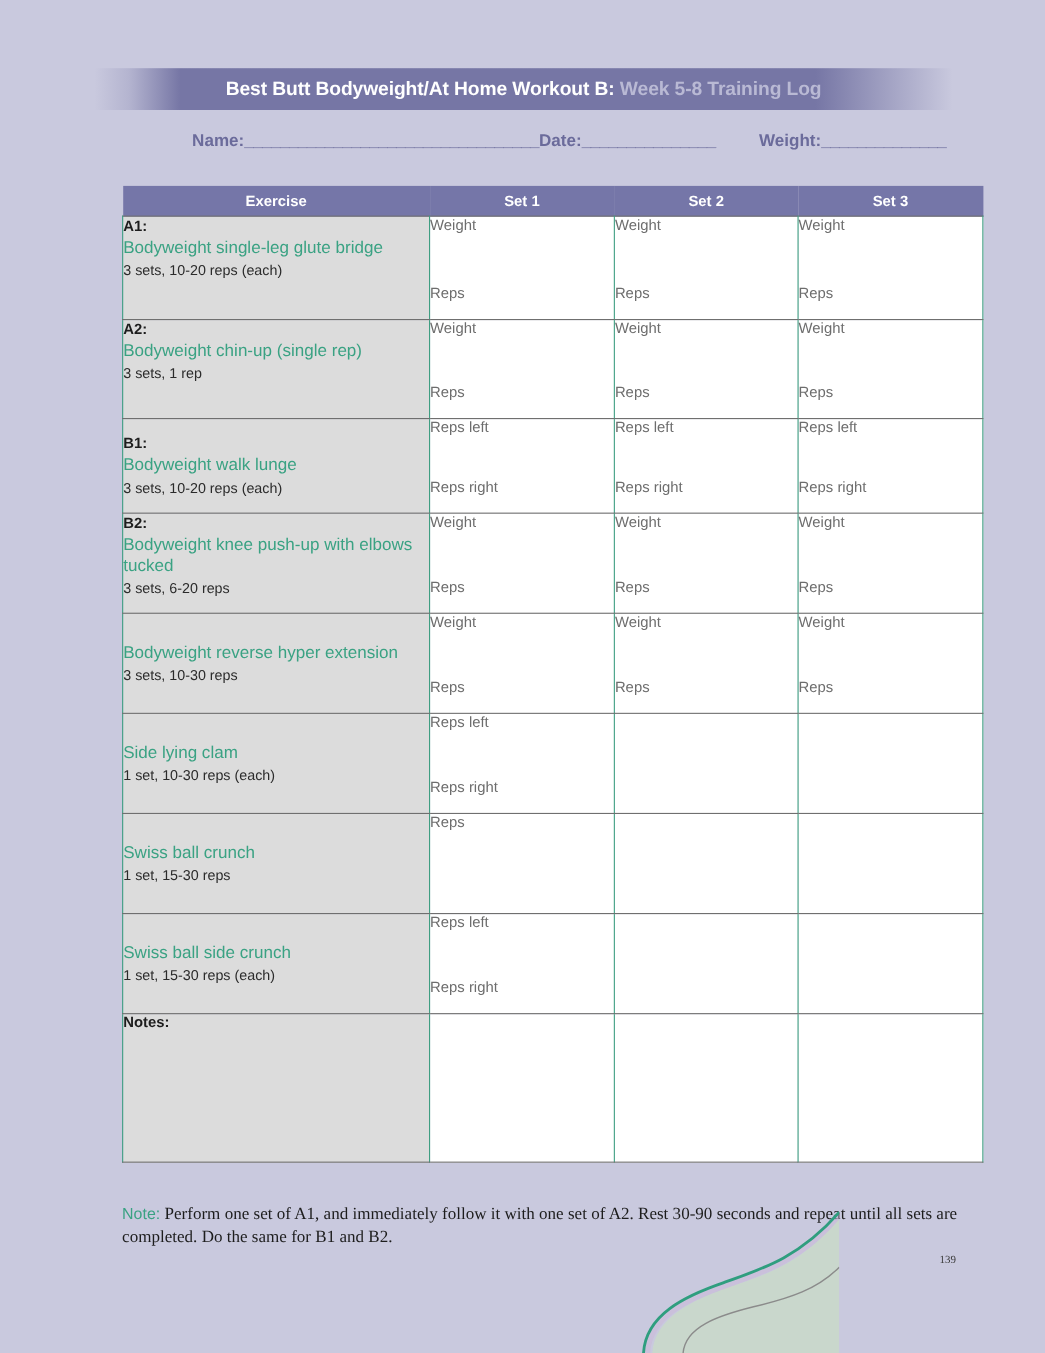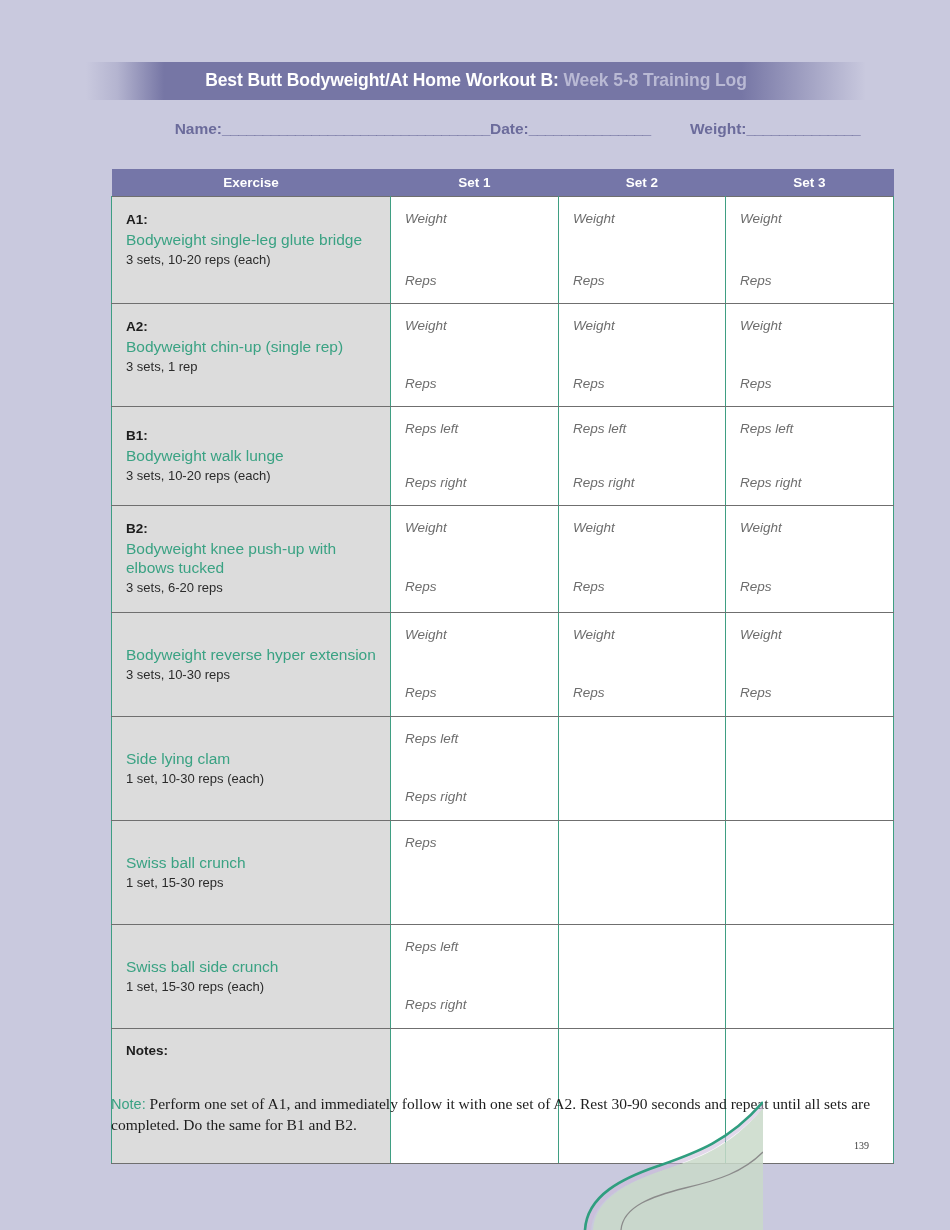--- a/index.html
+++ b/index.html
@@ -99,21 +99,21 @@
     height: 27px;
     padding: 0;
     text-align: center;
     border: none;
   }
 
   .log-table tbody td {
     border-left: 1.5px solid #3f9e82;
     border-right: 1.5px solid #3f9e82;
     border-bottom: 1px solid #6f6f6f;
-    padding: 14px;
+    padding: 0;
     vertical-align: top;
   }
   .log-table tbody tr:first-child td {
     border-top: 1px solid #6f6f6f;
   }
 
   td.ex-cell {
     background: #dcdcdc;
     padding: 9px 10px 7px 10px;
   }
@@ -156,21 +156,20 @@
     font-size: 13.5px;
     line-height: 1.2;
   }
   .set-spacer { flex: 1 1 auto; }
   .set-inner {
     display: flex;
     flex-direction: column;
     height: 100%;
     min-height: 100%;
     box-sizing: border-box;
-    font-style: italic;
   }
 
   
   .footnote {
     position: absolute;
     left: 111px;
     top: 1094px;
     width: 790px;
     font-family: "Liberation Serif", serif;
     font-size: 15.5px;

